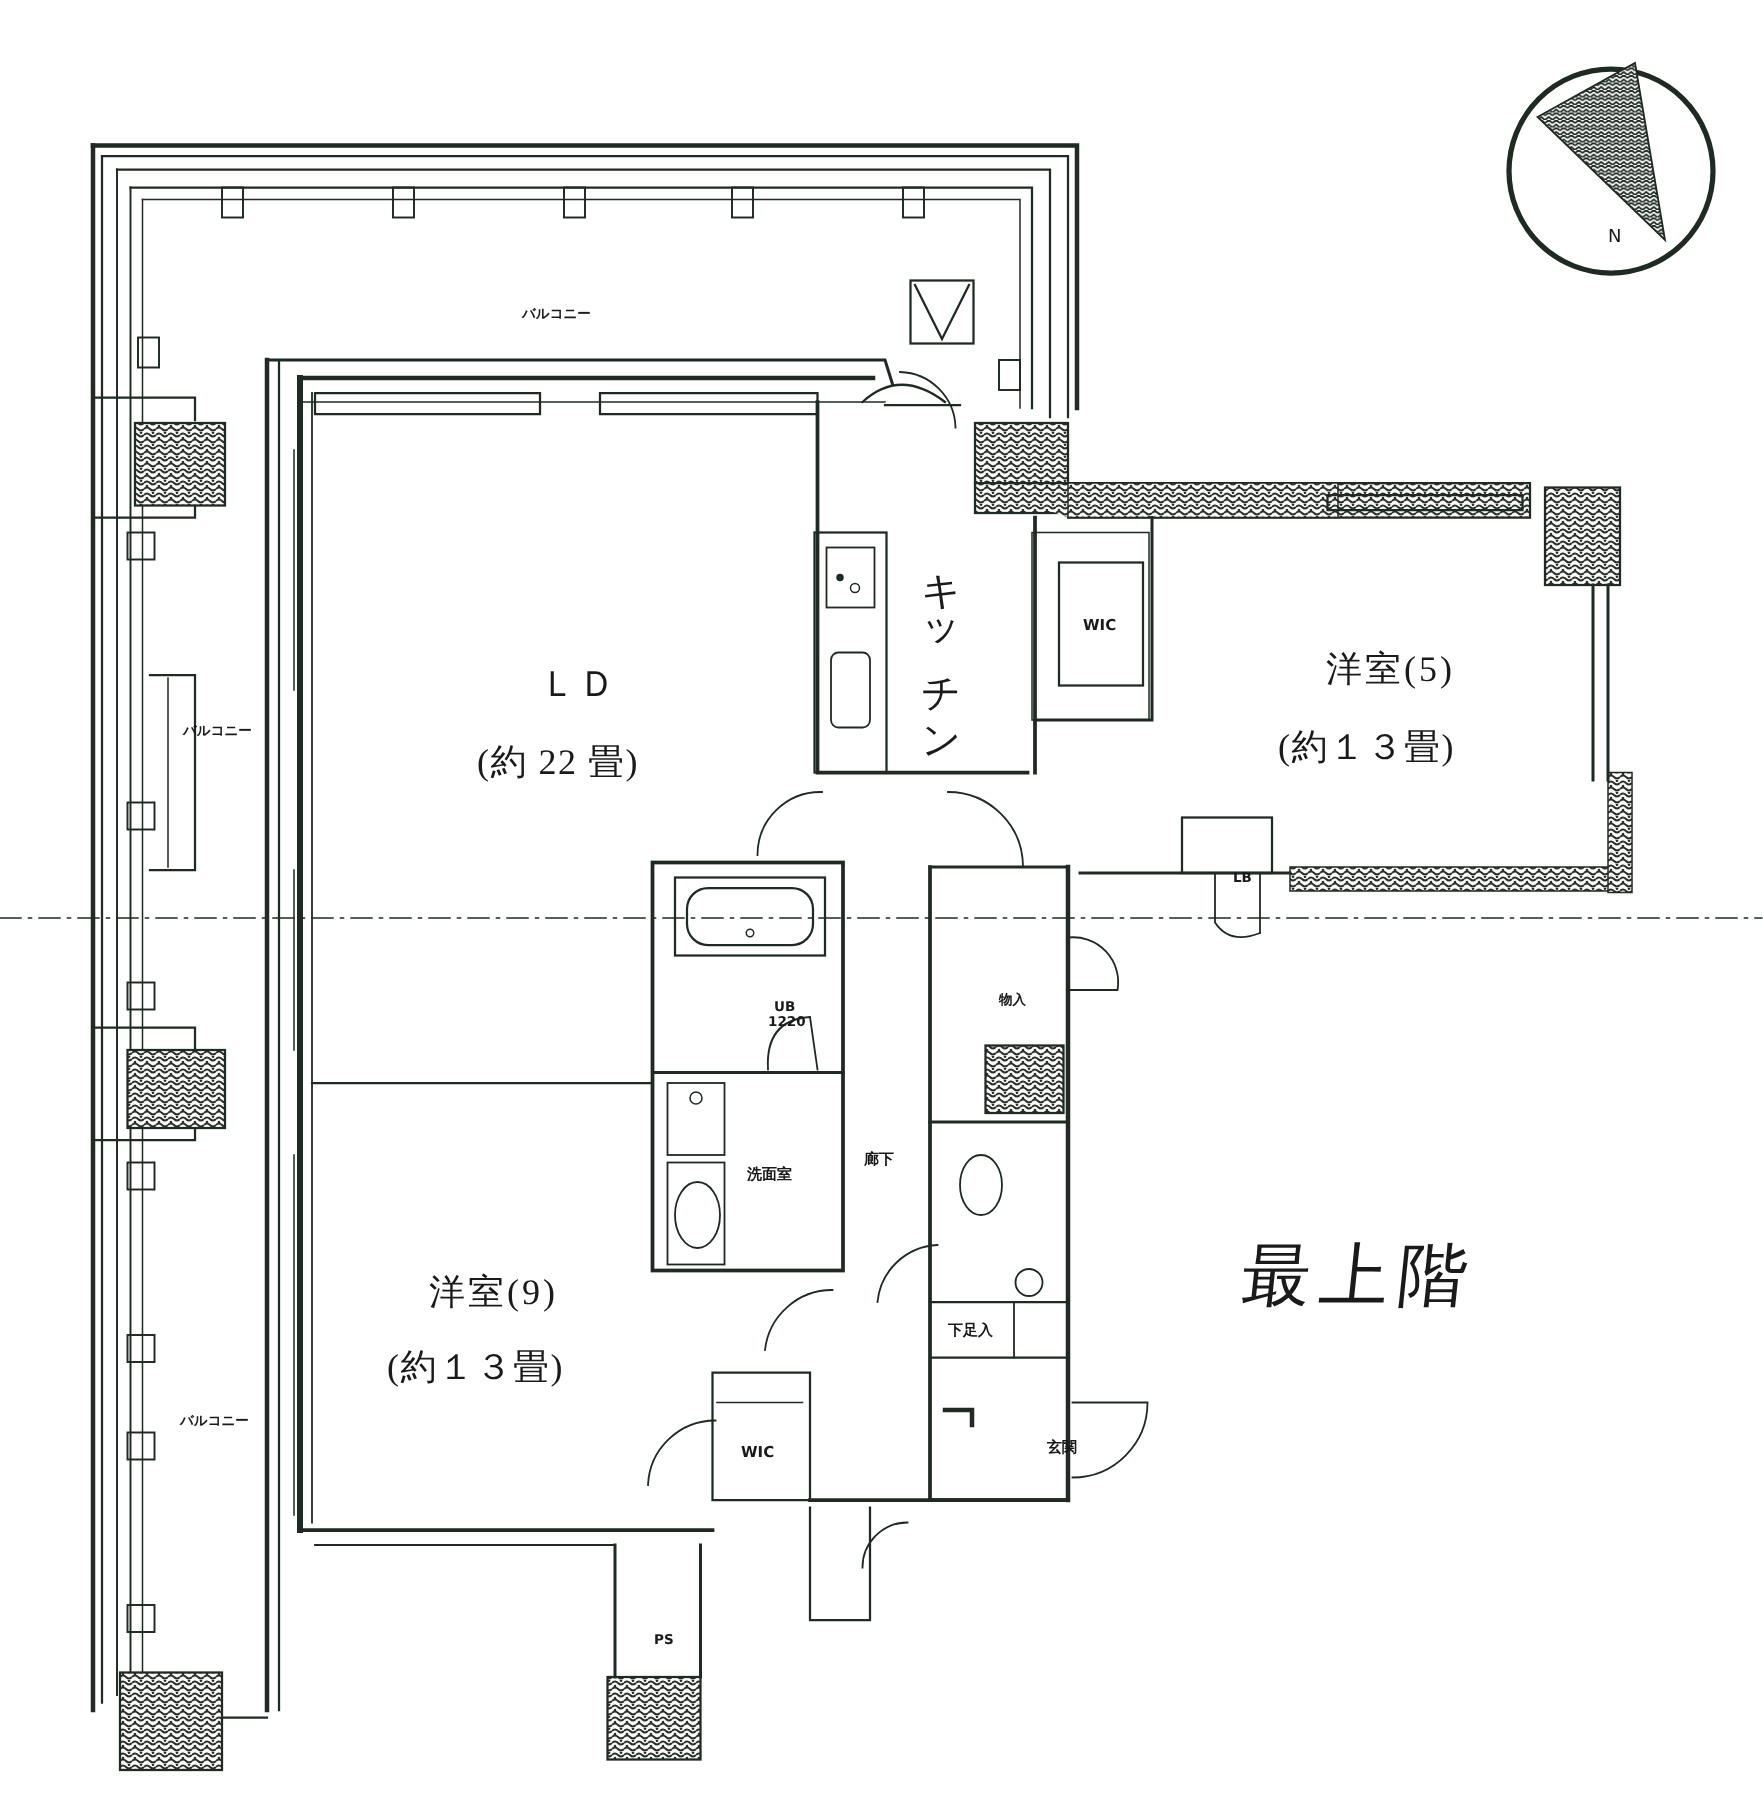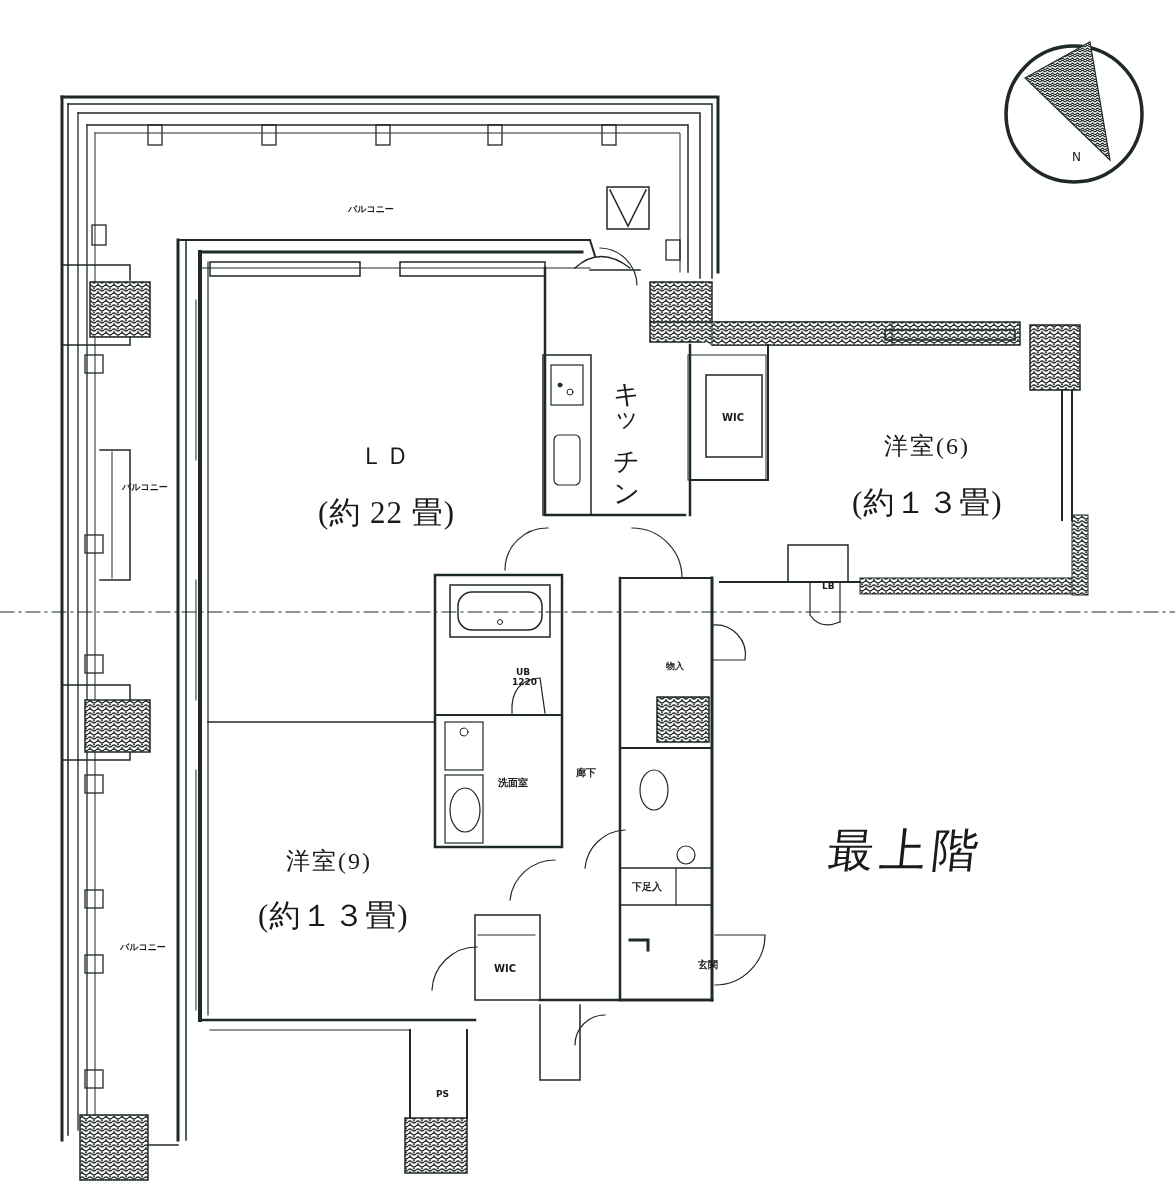--- a/index.html
+++ b/index.html
@@ -2,21 +2,21 @@
 <html><head>
   <meta charset="utf-8">
   <style>
     html, body { margin: 0; padding: 0; background: #ffffff; }
     body { width: 1175px; height: 1199px; position: relative; overflow: hidden;
            font-family: "DejaVu Sans", sans-serif; color: #1a1a1a; }
     #plan { position: absolute; left: 0; top: 0; width: 1175px; height: 1199px; }
     .lbl { position: absolute; white-space: nowrap; color: #1a1a1a;
            font-family: Liberation Serif, serif; }
     .room-name { font-size: 24px; letter-spacing: 2px; }
-    .room-size { font-size: 31px; letter-spacing: 1px; }
+    .room-size { font-size: 24px; letter-spacing: 1px; }
     .small { font-family: "DejaVu Sans", sans-serif; font-size: 10px; font-weight: bold; letter-spacing: 0px; text-align: center; }
     .tiny { font-family: "DejaVu Sans", sans-serif; font-size: 9px; font-weight: bold; margin-top: 17px; }
     .vertical { writing-mode: vertical-rl; text-orientation: upright; font-size: 26px; letter-spacing: 4px;
                 font-family: "DejaVu Sans", sans-serif; }
     .hand { font-family: "DejaVu Serif", serif; font-size: 46px; letter-spacing: 6px; font-weight: normal;
             transform: skewX(-6deg); }
     .compass-n { position: absolute; font-size: 12px; font-family: "DejaVu Sans", sans-serif; }
   </style>
 </head>
 <body>
@@ -180,21 +180,21 @@
 
 <span class="lbl tiny" style="left:348px; top:186px;">バルコニー</span>
 <span class="lbl tiny" style="left:122px; top:464px;">バルコニー</span>
 <span class="lbl tiny" style="left:120px; top:924px;">バルコニー</span>
 
 <span class="lbl room-name" style="left:360px; top:440px;">ＬＤ</span>
 <span class="lbl room-size" style="left:318px; top:492px;">(約 22 畳)</span>
 
 <span class="lbl vertical" style="left:610px; top:365px;">キッチン</span>
 
-<span class="lbl room-name" style="left:884px; top:430px;">洋室(6)</span>
+<span class="lbl room-name" style="left:884px; top:430px;">洋室(5)</span>
 <span class="lbl room-size" style="left:852px; top:482px;">(約１３畳)</span>
 <span class="lbl small" style="left:722px; top:412px;">WIC</span>
 <span class="lbl tiny" style="left:822px; top:564px;">LB</span>
 
 <span class="lbl tiny" style="left:516px; top:650px;">UB</span>
 <span class="lbl tiny" style="left:512px; top:660px;">1220</span>
 <span class="lbl small" style="left:498px; top:776px;">洗面室</span>
 <span class="lbl small" style="left:576px; top:766px;">廊下</span>
 <span class="lbl tiny" style="left:666px; top:643px;">物入</span>
 

